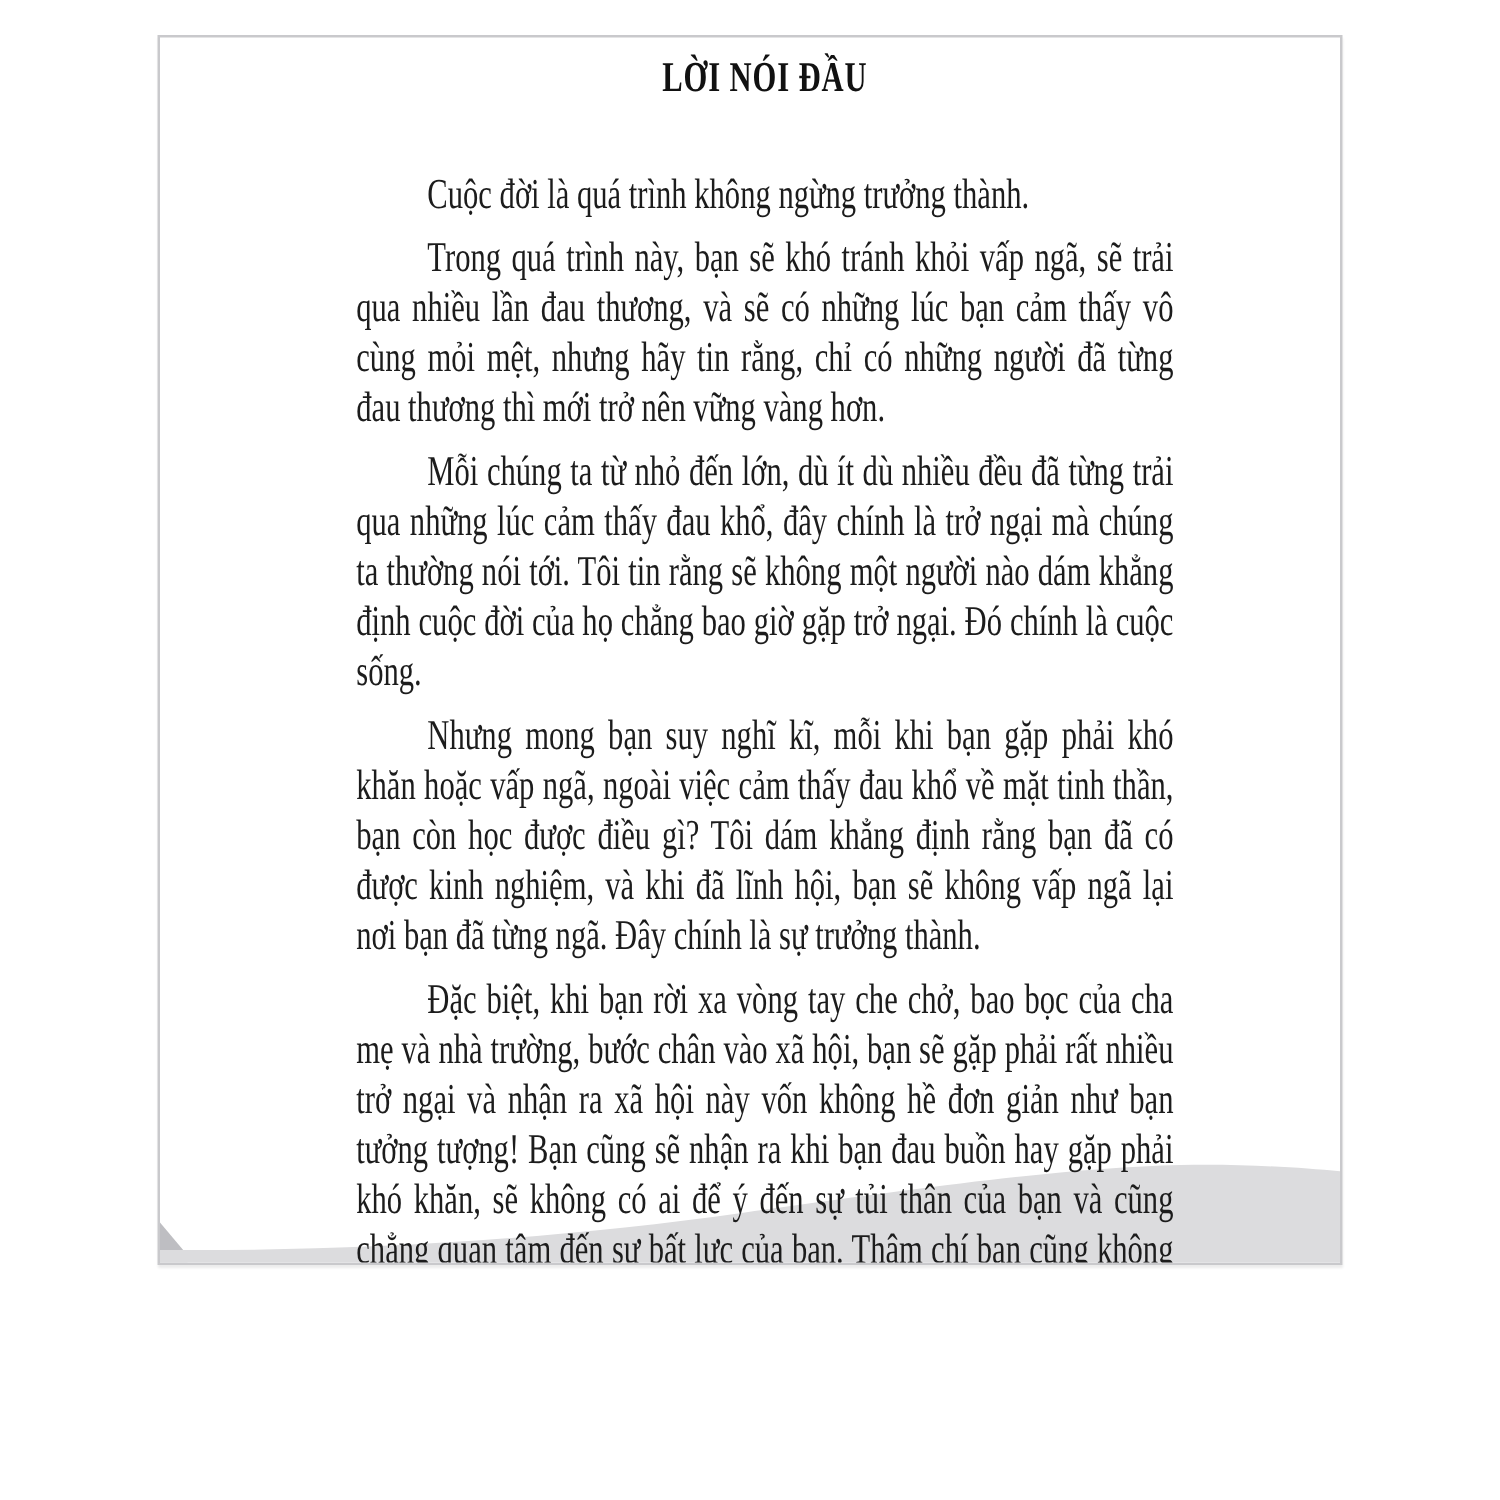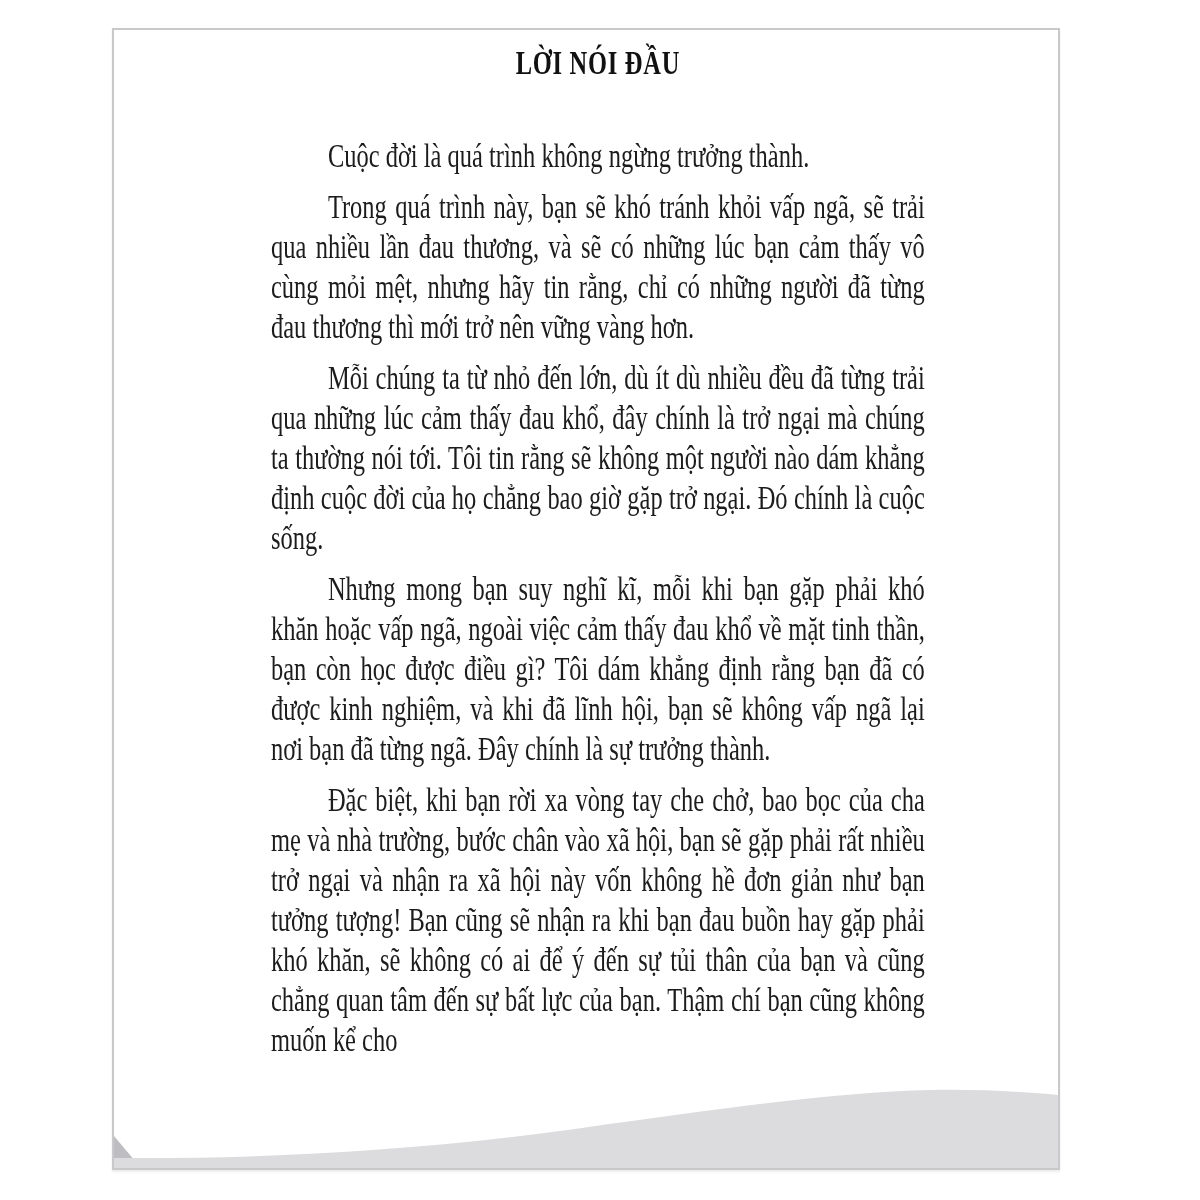--- a/index.html
+++ b/index.html
@@ -11,24 +11,24 @@
     overflow: hidden;
   }
   .canvas {
     position: relative;
     width: 1200px;
     height: 1200px;
     background: #ffffff;
   }
   .page {
     position: absolute;
-    left: 112px;
+    left: 126px;
     top: 28px;
     width: 948px;
-    height: 1142px;
+    height: 984px;
     background: #ffffff;
     border: 2px solid #c9c9cc;
     box-shadow: 0 2px 2px rgba(0,0,0,0.08);
     overflow: hidden;
   }
   .content {
     position: absolute;
     left: 157px;
     top: 0;
     width: 908px;

